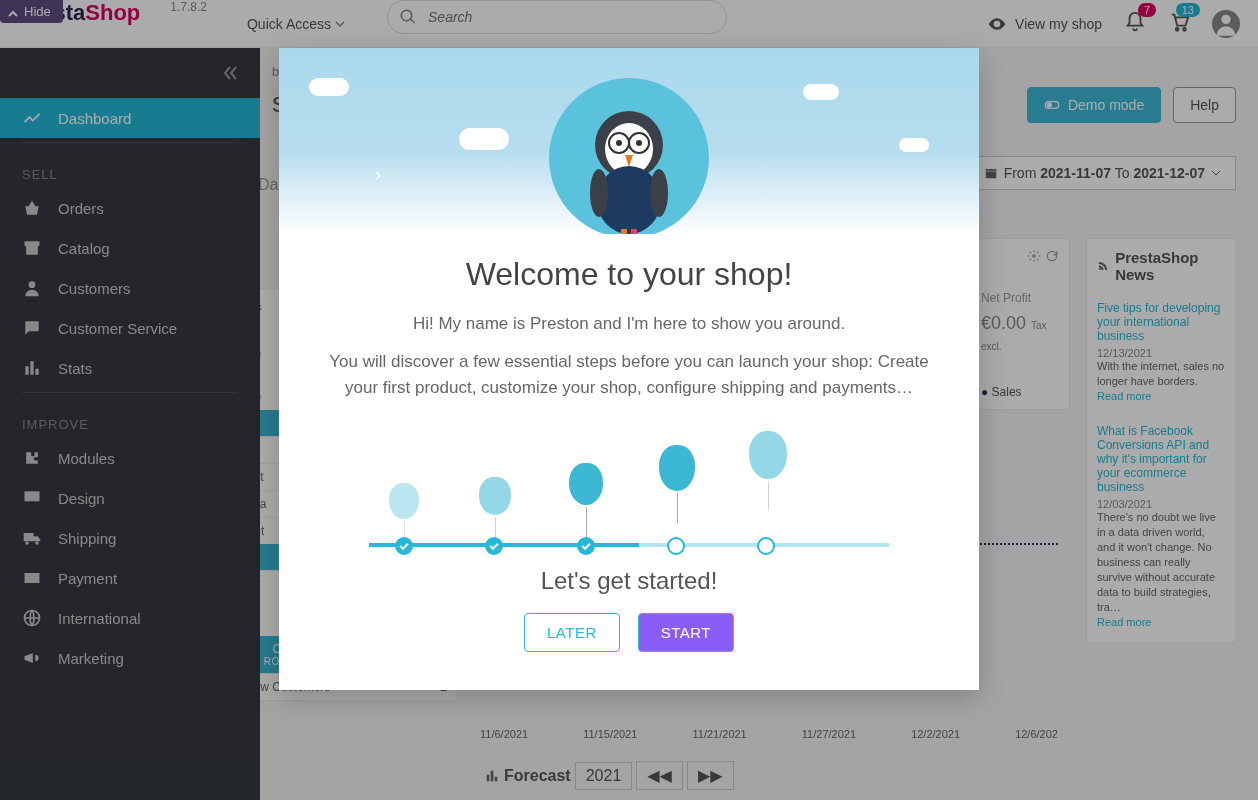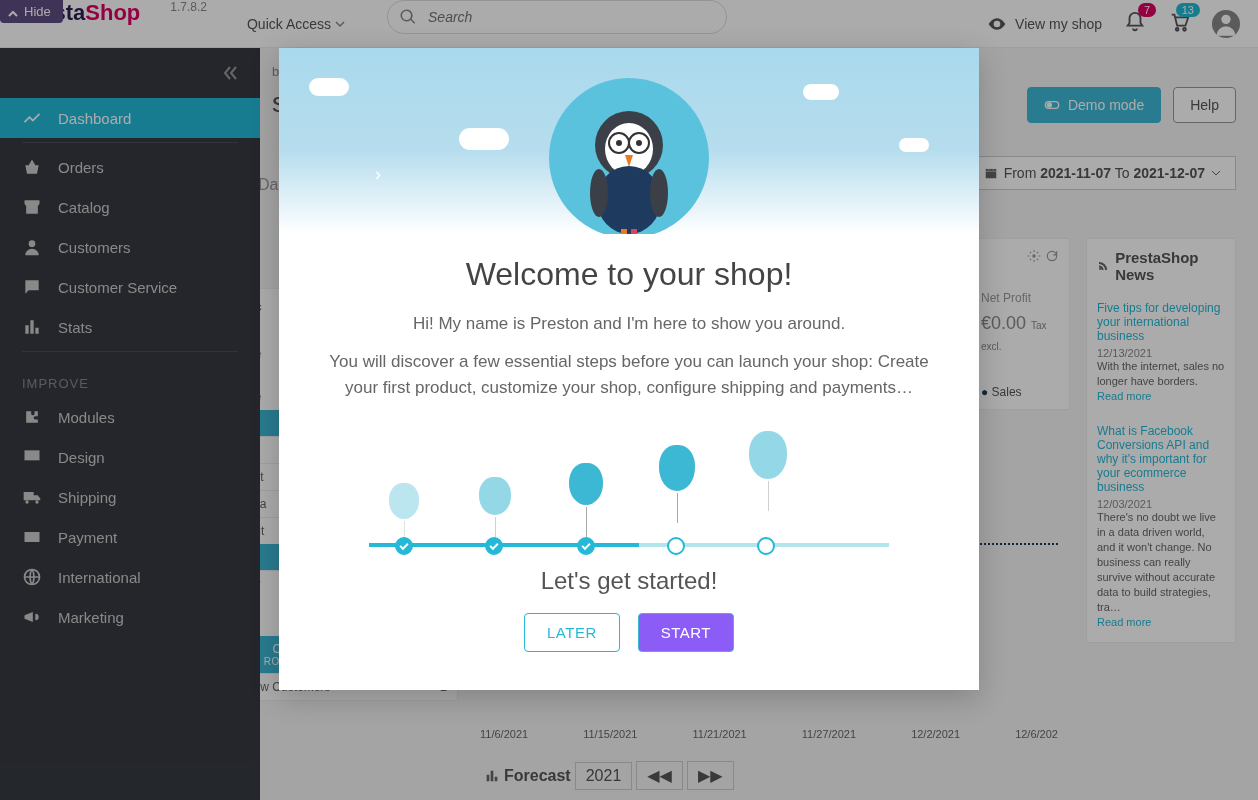--- a/index.html
+++ b/index.html
@@ -155,20 +155,21 @@
         <path d="M8 3 L3 9 L8 15 M14 3 L9 9 L14 15"></path>
       </svg>
   </div>
   <div class="side-item active">
     <svg class="side-icon" viewBox="0 0 24 24">
         <path d="M3 17l6-6 4 4 8-8" stroke="#fff" stroke-width="2" fill="none"></path>
       </svg>
     <span>Dashboard</span>
   </div>
   <div class="side-divider"></div>
+  <div class="side-sec">SELL</div>
   <div class="side-item">
     <svg class="side-icon" viewBox="0 0 24 24">
         <path d="M4 10h16l-2 10H6L4 10zM8 10L12 3l4 7"></path>
       </svg>
     <span>Orders</span>
   </div>
   <div class="side-item">
     <svg class="side-icon" viewBox="0 0 24 24">
         <path d="M3 4h18v4l-2 3v9H5v-9L3 8V4z"></path>
       </svg>

